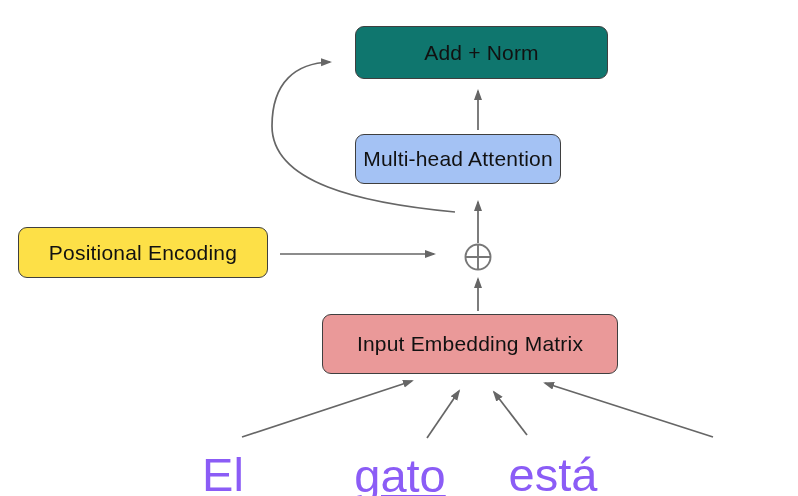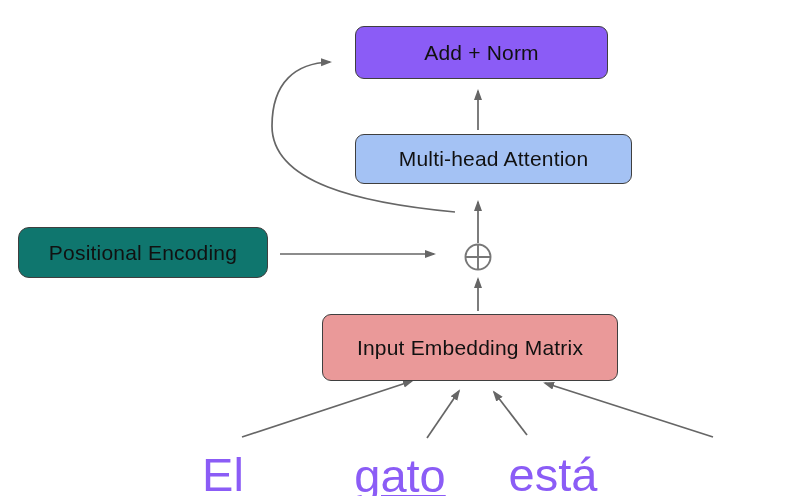--- a/index.html
+++ b/index.html
@@ -29,23 +29,23 @@
     border-radius: 9px;
     display: flex;
     align-items: center;
     justify-content: center;
     font-size: 21px;
     color: #111111;
     letter-spacing: 0.2px;
     white-space: nowrap;
   }
   .node-add-norm           { left: 355px; top: 26px;  width: 253px; height: 53px; }
-  .node-mha                { left: 355px; top: 134px; width: 277px; height: 50px; }
+  .node-mha                { left: 355px; top: 134px; width: 206px; height: 50px; }
   .node-pos-enc            { left: 18px;  top: 227px; width: 250px; height: 51px; }
-  .node-input-emb          { left: 322px; top: 314px; width: 296px; height: 67px; }
+  .node-input-emb          { left: 322px; top: 314px; width: 296px; height: 60px; }
   .token {
     position: absolute;
     transform: translateX(-50%);
     font-size: 47px;
     color: #8b5cf6;
     white-space: nowrap;
     text-align: center;
   }
   .token-el    { left: 223px; top: 447px; }
   .token-gato  { left: 400px; top: 448px; text-decoration: underline; }
@@ -76,29 +76,29 @@
     <path d="M427,438 L459,391" stroke="#666666" stroke-width="1.7" fill="none" marker-end="url(#ah)"></path>
     <path d="M527,435 L494,392" stroke="#666666" stroke-width="1.7" fill="none" marker-end="url(#ah)"></path>
     <path d="M713,437 L545,383" stroke="#666666" stroke-width="1.7" fill="none" marker-end="url(#ah)"></path>
 
     <g>
       <circle cx="478" cy="257" r="12.5" fill="#ffffff" stroke="#777777" stroke-width="1.9"></circle>
       <path d="M465.5,257 L490.5,257 M478,244.5 L478,269.5" stroke="#777777" stroke-width="1.9" fill="none"></path>
     </g>
   </svg>
 
-  <div class="node node-add-norm" style="background-color: #8b5cf6;">
+  <div class="node node-add-norm" style="background-color: #0f766e;">
     <span>Add + Norm</span>
   </div>
 
   <div class="node node-mha" style="background-color: rgb(164, 194, 244);">
     <span>Multi-head Attention</span>
   </div>
 
-  <div class="node node-pos-enc" style="background-color: #0f766e; border-radius: 11px;">
+  <div class="node node-pos-enc" style="background-color: #fde047;">
     <span>Positional Encoding</span>
   </div>
 
   <div class="node node-input-emb" style="background-color: rgb(234, 153, 153);">
     <span>Input Embedding Matrix</span>
   </div>
 
   <div class="token token-el">El</div>
   <div class="token token-gato">gato</div>
   <div class="token token-esta">está</div>

